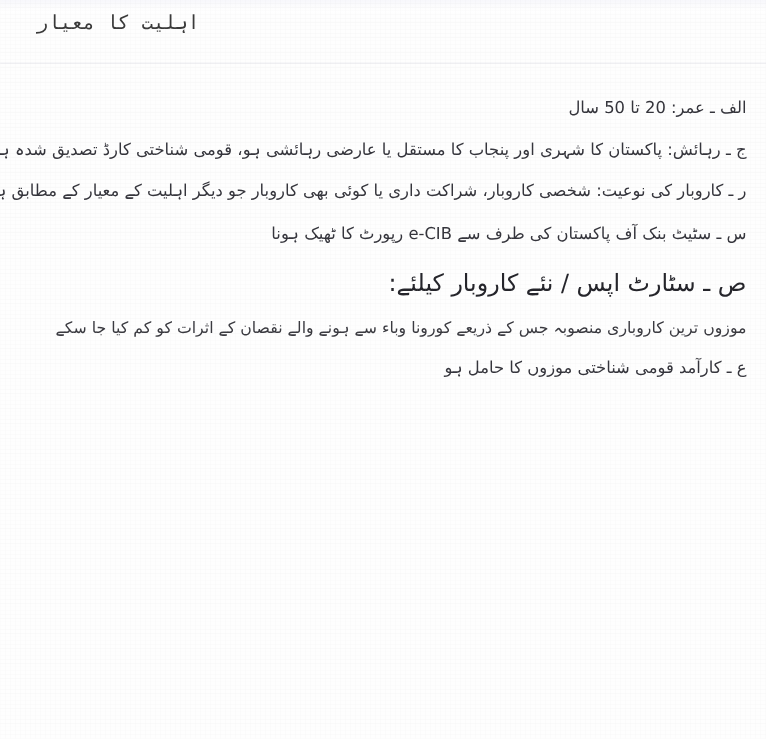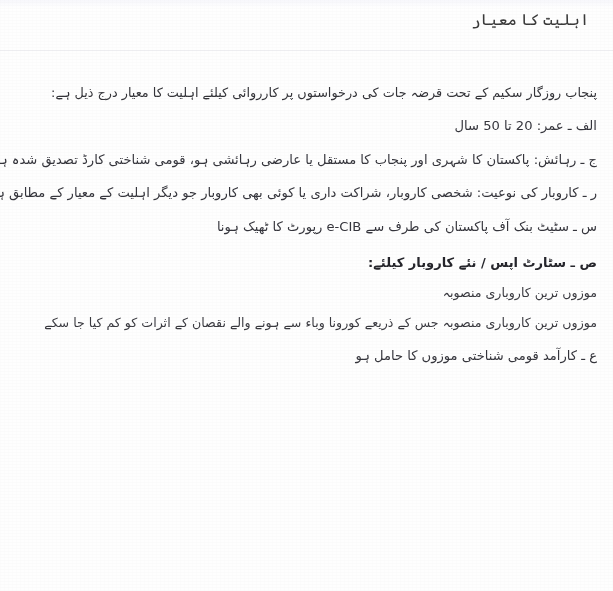--- a/index.html
+++ b/index.html
@@ -29,22 +29,22 @@
     width: 613px;
     height: 10px;
     background: linear-gradient(180deg, #f7f7fb 0%, #fdfdfe 60%, #ffffff 100%);
     pointer-events: none;
   }
   .doc-title {
     position: absolute;
     top: 8px;
     right: 24px;
     width: 560px;
-    text-align: right;
-    font-family: Liberation Sans, sans-serif;
+    text-align: left;
+    font-family: Liberation Mono, monospace;
     font-size: 15.5px;
     line-height: 1.5;
     color: #3a3a3a;
     letter-spacing: 0.2px;
     direction: rtl;
   }
   .divider {
     position: absolute;
     top: 50px;
     left: 0;
@@ -75,22 +75,22 @@
     margin-top: 22px;
     font-size: 12.8px;
     color: #343439;
   }
   .item {
     margin-top: 16px;
     font-size: 13.1px;
   }
   .heading {
     margin-top: 19px;
-    font-size: 13px;
-    font-weight: bold;
+    font-size: 19px;
+    font-weight: normal;
     color: #25252b;
     letter-spacing: 0.1px;
   }
   .sub {
     margin-top: 13px;
     font-size: 12.6px;
     color: #3a3a40;
   }
   
   .grain {
@@ -113,35 +113,33 @@
 <div class="page">
 
   <div class="scan-tint-top"></div>
 
   <div class="doc-title softness">اہلیت کا معیار</div>
 
   <div class="divider"></div>
 
   <div class="body-area">
 
-    <div class="line intro softness">پنجاب روزگار سکیم کے تحت قرضہ جات کی درخواستوں پر کارروائی کیلئے اہلیت کا معیار درج ذیل ہے:</div>
 
     <div class="line item softness">الف ـ عمر:   20 تا 50 سال</div>
 
 
     <div class="line item softness">ج ـ رہائش:   پاکستان کا شہری اور پنجاب کا مستقل یا عارضی رہائشی ہو، قومی شناختی کارڈ تصدیق شدہ ہو</div>
 
 
     <div class="line item softness">ر ـ کاروبار کی نوعیت:   شخصی کاروبار، شراکت داری یا کوئی بھی کاروبار جو دیگر اہلیت کے معیار کے مطابق ہو</div>
 
     <div class="line item softness">س ـ سٹیٹ بنک آف پاکستان کی طرف سے e-CIB رپورٹ کا ٹھیک ہونا</div>
 
     <div class="line heading softness">ص ـ سٹارٹ اپس / نئے کاروبار کیلئے:</div>
 
-    <div class="line sub softness">موزوں ترین کاروباری منصوبہ</div>
 
 
     <div class="line sub softness">موزوں ترین کاروباری منصوبہ جس کے ذریعے کورونا وباء سے ہونے والے نقصان کے اثرات کو کم کیا جا سکے</div>
 
     <div class="line item softness">ع ـ کارآمد قومی شناختی موزوں کا حامل ہو</div>
 
 
   </div>
 
   <div class="grain"></div>

